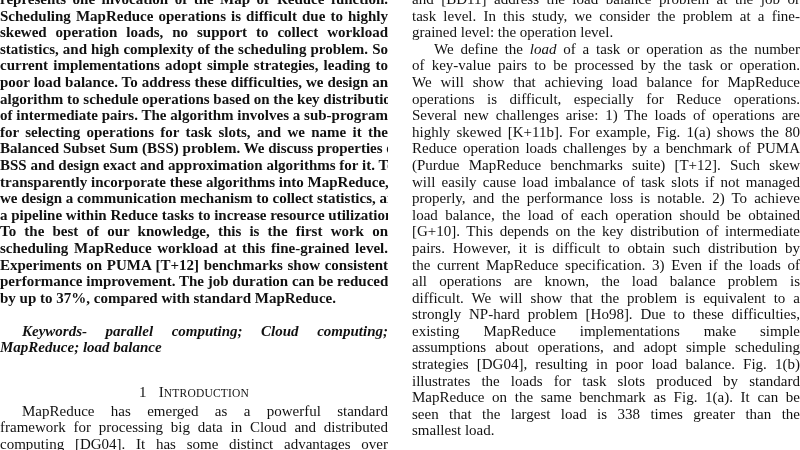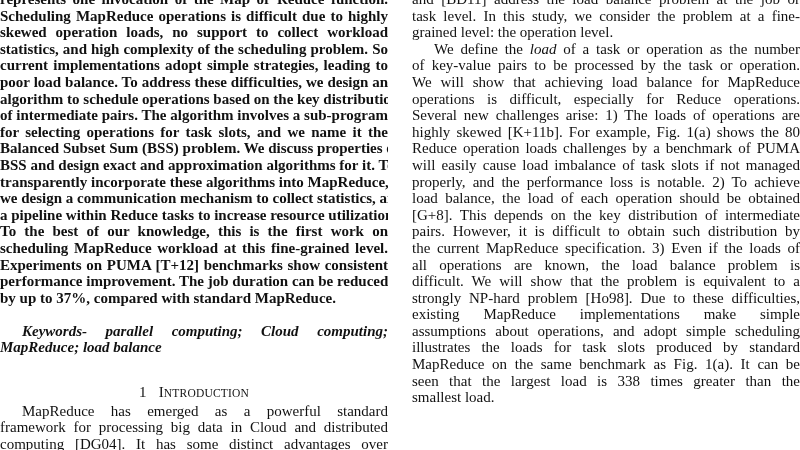--- a/index.html
+++ b/index.html
@@ -120,31 +120,33 @@
       <div class="line last">grained level: the operation level.</div>
     </div>
     <div>
       <div class="line indent"><span>We define the </span><em class="kw">load</em><span> of a task or operation as the number</span></div>
       <div class="line">of key-value pairs to be processed by the task or operation.</div>
       <div class="line">We will show that achieving load balance for MapReduce</div>
       <div class="line">operations is difficult, especially for Reduce operations.</div>
       <div class="line">Several new challenges arise: 1) The loads of operations are</div>
       <div class="line">highly skewed [K+11b]. For example, Fig. 1(a) shows the 80</div>
       <div class="line">Reduce operation loads challenges by a benchmark of PUMA</div>
+      <div class="line">(Purdue MapReduce benchmarks suite) [T+12]. Such skew</div>
       <div class="line">will easily cause load imbalance of task slots if not managed</div>
       <div class="line">properly, and the performance loss is notable. 2) To achieve</div>
       <div class="line">load balance, the load of each operation should be obtained</div>
-      <div class="line">[G+8]. This depends on the key distribution of intermediate</div>
+      <div class="line">[G+10]. This depends on the key distribution of intermediate</div>
       <div class="line">pairs. However, it is difficult to obtain such distribution by</div>
       <div class="line">the current MapReduce specification. 3) Even if the loads of</div>
       <div class="line">all operations are known, the load balance problem is</div>
       <div class="line">difficult. We will show that the problem is equivalent to a</div>
       <div class="line">strongly NP-hard problem [Ho98]. Due to these difficulties,</div>
       <div class="line">existing MapReduce implementations make simple</div>
       <div class="line">assumptions about operations, and adopt simple scheduling</div>
+      <div class="line">strategies [DG04], resulting in poor load balance. Fig. 1(b)</div>
       <div class="line">illustrates the loads for task slots produced by standard</div>
       <div class="line">MapReduce on the same benchmark as Fig. 1(a). It can be</div>
       <div class="line">seen that the largest load is 338 times greater than the</div>
       <div class="line last">smallest load.</div>
     </div>
   </div>
 
 </div>
 
 </body></html>

